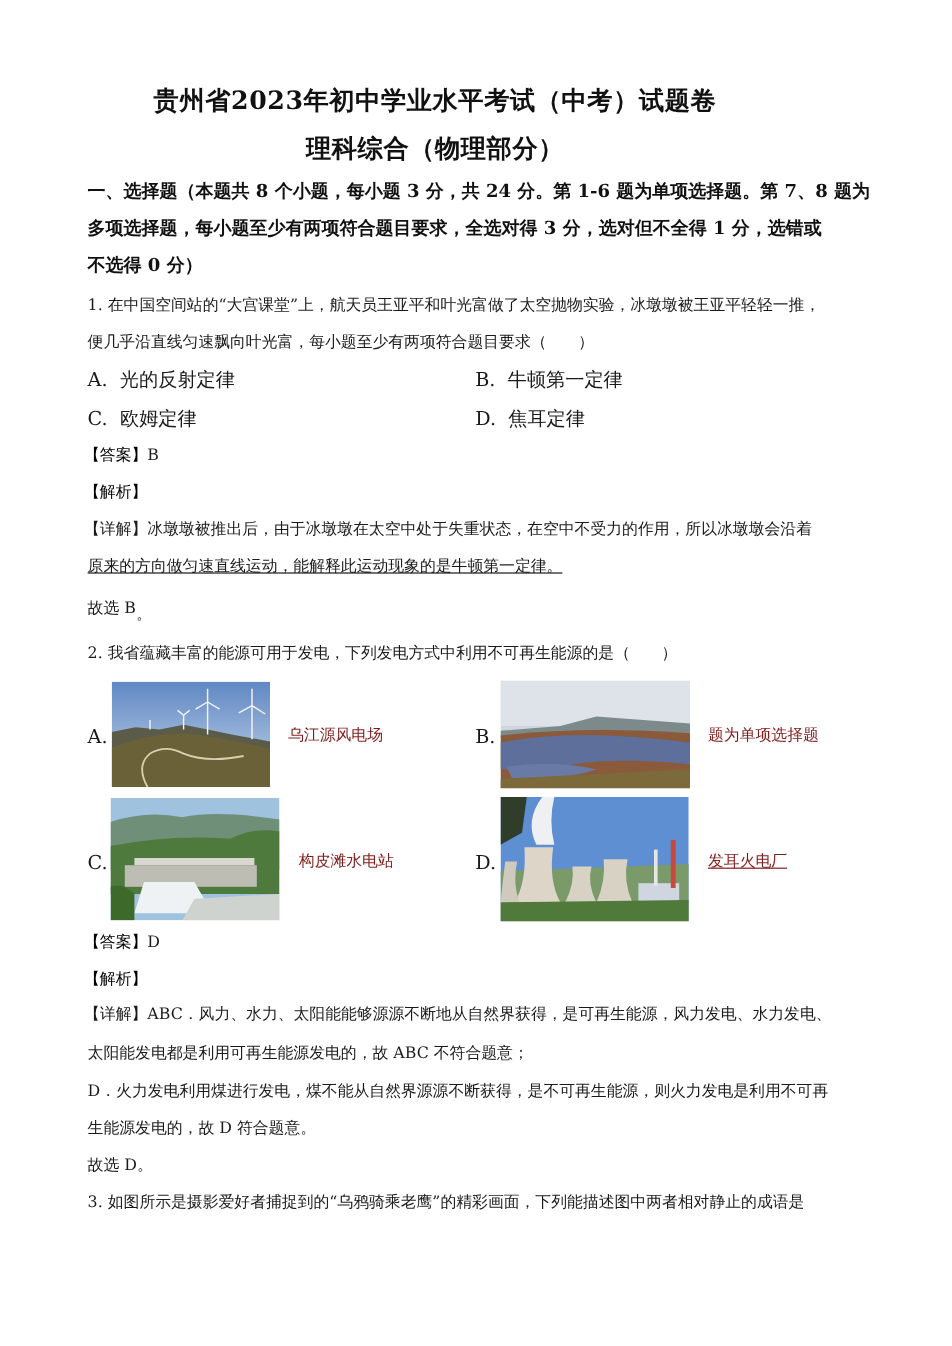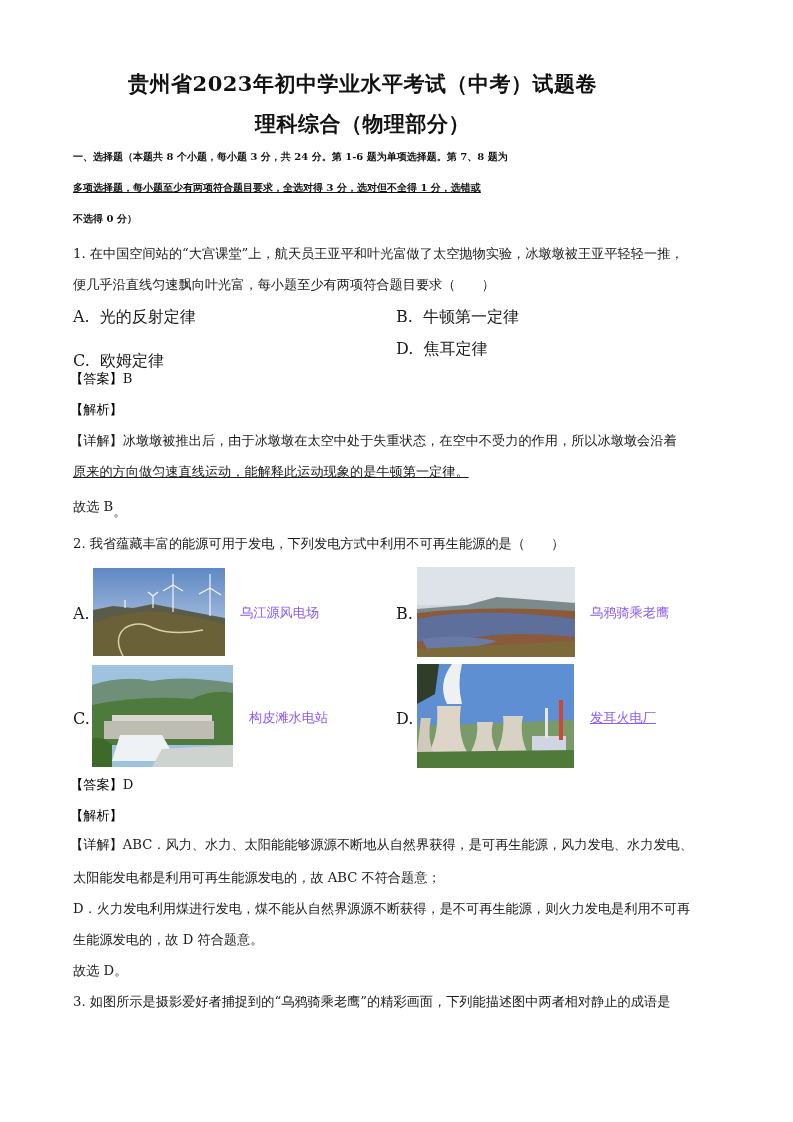--- a/index.html
+++ b/index.html
@@ -1,48 +1,48 @@
 <!DOCTYPE html>
 <html><head>
   <meta charset="utf-8">
   <style>
     html, body { margin: 0; padding: 0; background: #ffffff; }
     body { width: 793px; height: 1122px; position: relative; overflow: hidden;
            font-family: "DejaVu Serif", "Liberation Serif", serif; color: #111; }
     .abs { position: absolute; white-space: nowrap; }
     .title { font-weight: bold; font-size: 21px; letter-spacing: 0.5px; left: 0; width: 725px; text-align: center; }
-    .sec { font-weight: bold; font-size: 10px; left: 73px; }
+    .sec { font-weight: bold; font-size: 15px; left: 73px; }
     .p { font-size: 13.2px; left: 73px; color: #1a1a1a; }
     .blue { color: #000000; }
     .opt { font-size: 16px; color: #1a1a1a; }
     .img { position: absolute; overflow: hidden; }
     .img svg { display: block; width: 100%; height: 100%; }
-    .lbl { font-size: 13.2px; color: #8b5cf6; }
+    .lbl { font-size: 13.2px; color: #7f1d1d; }
   </style>
 </head>
 <body>
 
 <div class="abs title" style="top:70px;">贵州省2023年初中学业水平考试（中考）试题卷</div>
 <div class="abs title" style="top:110px;">理科综合（物理部分）</div>
 
 <div class="abs sec" style="top:150px;">一、选择题（本题共 8 个小题，每小题 3 分，共 24 分。第 1-6 题为单项选择题。第 7、8 题为</div>
-<div class="abs sec" style="top:181px;text-decoration:underline;">多项选择题，每小题至少有两项符合题目要求，全选对得 3 分，选对但不全得 1 分，选错或</div>
+<div class="abs sec" style="top:181px;">多项选择题，每小题至少有两项符合题目要求，全选对得 3 分，选对但不全得 1 分，选错或</div>
 <div class="abs sec" style="top:212px;">不选得 0 分）</div>
 
 <div>
   <div class="abs p" style="top:245px;">1. 在中国空间站的“大宫课堂”上，航天员王亚平和叶光富做了太空抛物实验，冰墩墩被王亚平轻轻一推，</div>
   <div class="abs p" style="top:276px;">便几乎沿直线匀速飘向叶光富，每小题至少有两项符合题目要求（　　）</div>
 
   <div class="abs opt" style="top:307px; left:73px;">
     <span>A.</span>&nbsp;&nbsp;<span>光的反射定律</span>
   </div>
   <div class="abs opt" style="top:307px; left:396px;">
     <span>B.</span>&nbsp;&nbsp;<span>牛顿第一定律</span>
   </div>
-  <div class="abs opt" style="top:339px; left:73px;margin-top:12px;">
+  <div class="abs opt" style="top:339px; left:73px;">
     <span>C.</span>&nbsp;&nbsp;<span>欧姆定律</span>
   </div>
   <div class="abs opt" style="top:339px; left:396px;">
     <span>D.</span>&nbsp;&nbsp;<span>焦耳定律</span>
   </div>
 
   <div class="abs p" style="top:370px; left:70px;">
     <span class="blue">【答案】</span><span>B</span>
   </div>
   <div class="abs p blue" style="top:401px; left:70px;">【解析】</div>
@@ -95,21 +95,21 @@
     <svg viewBox="0 0 158 90" preserveAspectRatio="none">
       <rect width="158" height="90" fill="#cfd6dd"></rect>
       <rect y="0" width="158" height="38" fill="#dde3e8"></rect>
       <path d="M0 42 L50 38 L80 30 L158 36 L158 48 L0 48 Z" fill="#7c8a8c"></path>
       <path d="M0 46 Q70 38 158 44 L158 90 L0 90 Z" fill="#8a5a3a"></path>
       <path d="M0 52 Q40 44 90 46 Q130 48 158 52 L158 70 Q100 64 60 70 Q20 76 0 74 Z" fill="#5d6f9a"></path>
       <path d="M5 72 Q40 66 80 74 Q60 82 10 82 Z" fill="#6a7aa6"></path>
       <path d="M0 82 L158 74 L158 90 L0 90 Z" fill="#7c6a3a"></path>
     </svg>
   </div>
-  <div class="abs lbl" style="top:604px; left:590px;">乌鸦骑乘老鹰</div>
+  <div class="abs lbl" style="top:604px; left:590px;">题为单项选择题</div>
 
   <div class="abs opt" style="top:709px; left:73px;">C.</div>
   <div class="img" style="left:92px; top:665px; width:141px; height:102px;">
     <svg viewBox="0 0 141 102" preserveAspectRatio="none">
       <rect width="141" height="102" fill="#9fc3de"></rect>
       <path d="M0 20 Q30 10 60 16 Q90 10 141 18 L141 60 L0 60 Z" fill="#6f8f78"></path>
       <path d="M0 40 Q50 30 100 34 Q120 24 141 28 L141 80 L0 80 Z" fill="#4f7a3e"></path>
       <rect x="20" y="50" width="100" height="6" fill="#d8d8d0"></rect>
       <rect x="12" y="56" width="110" height="18" fill="#bdbdb4"></rect>
       <path d="M28 70 L70 70 L85 96 L20 96 Z" fill="#eef2f4"></path>

